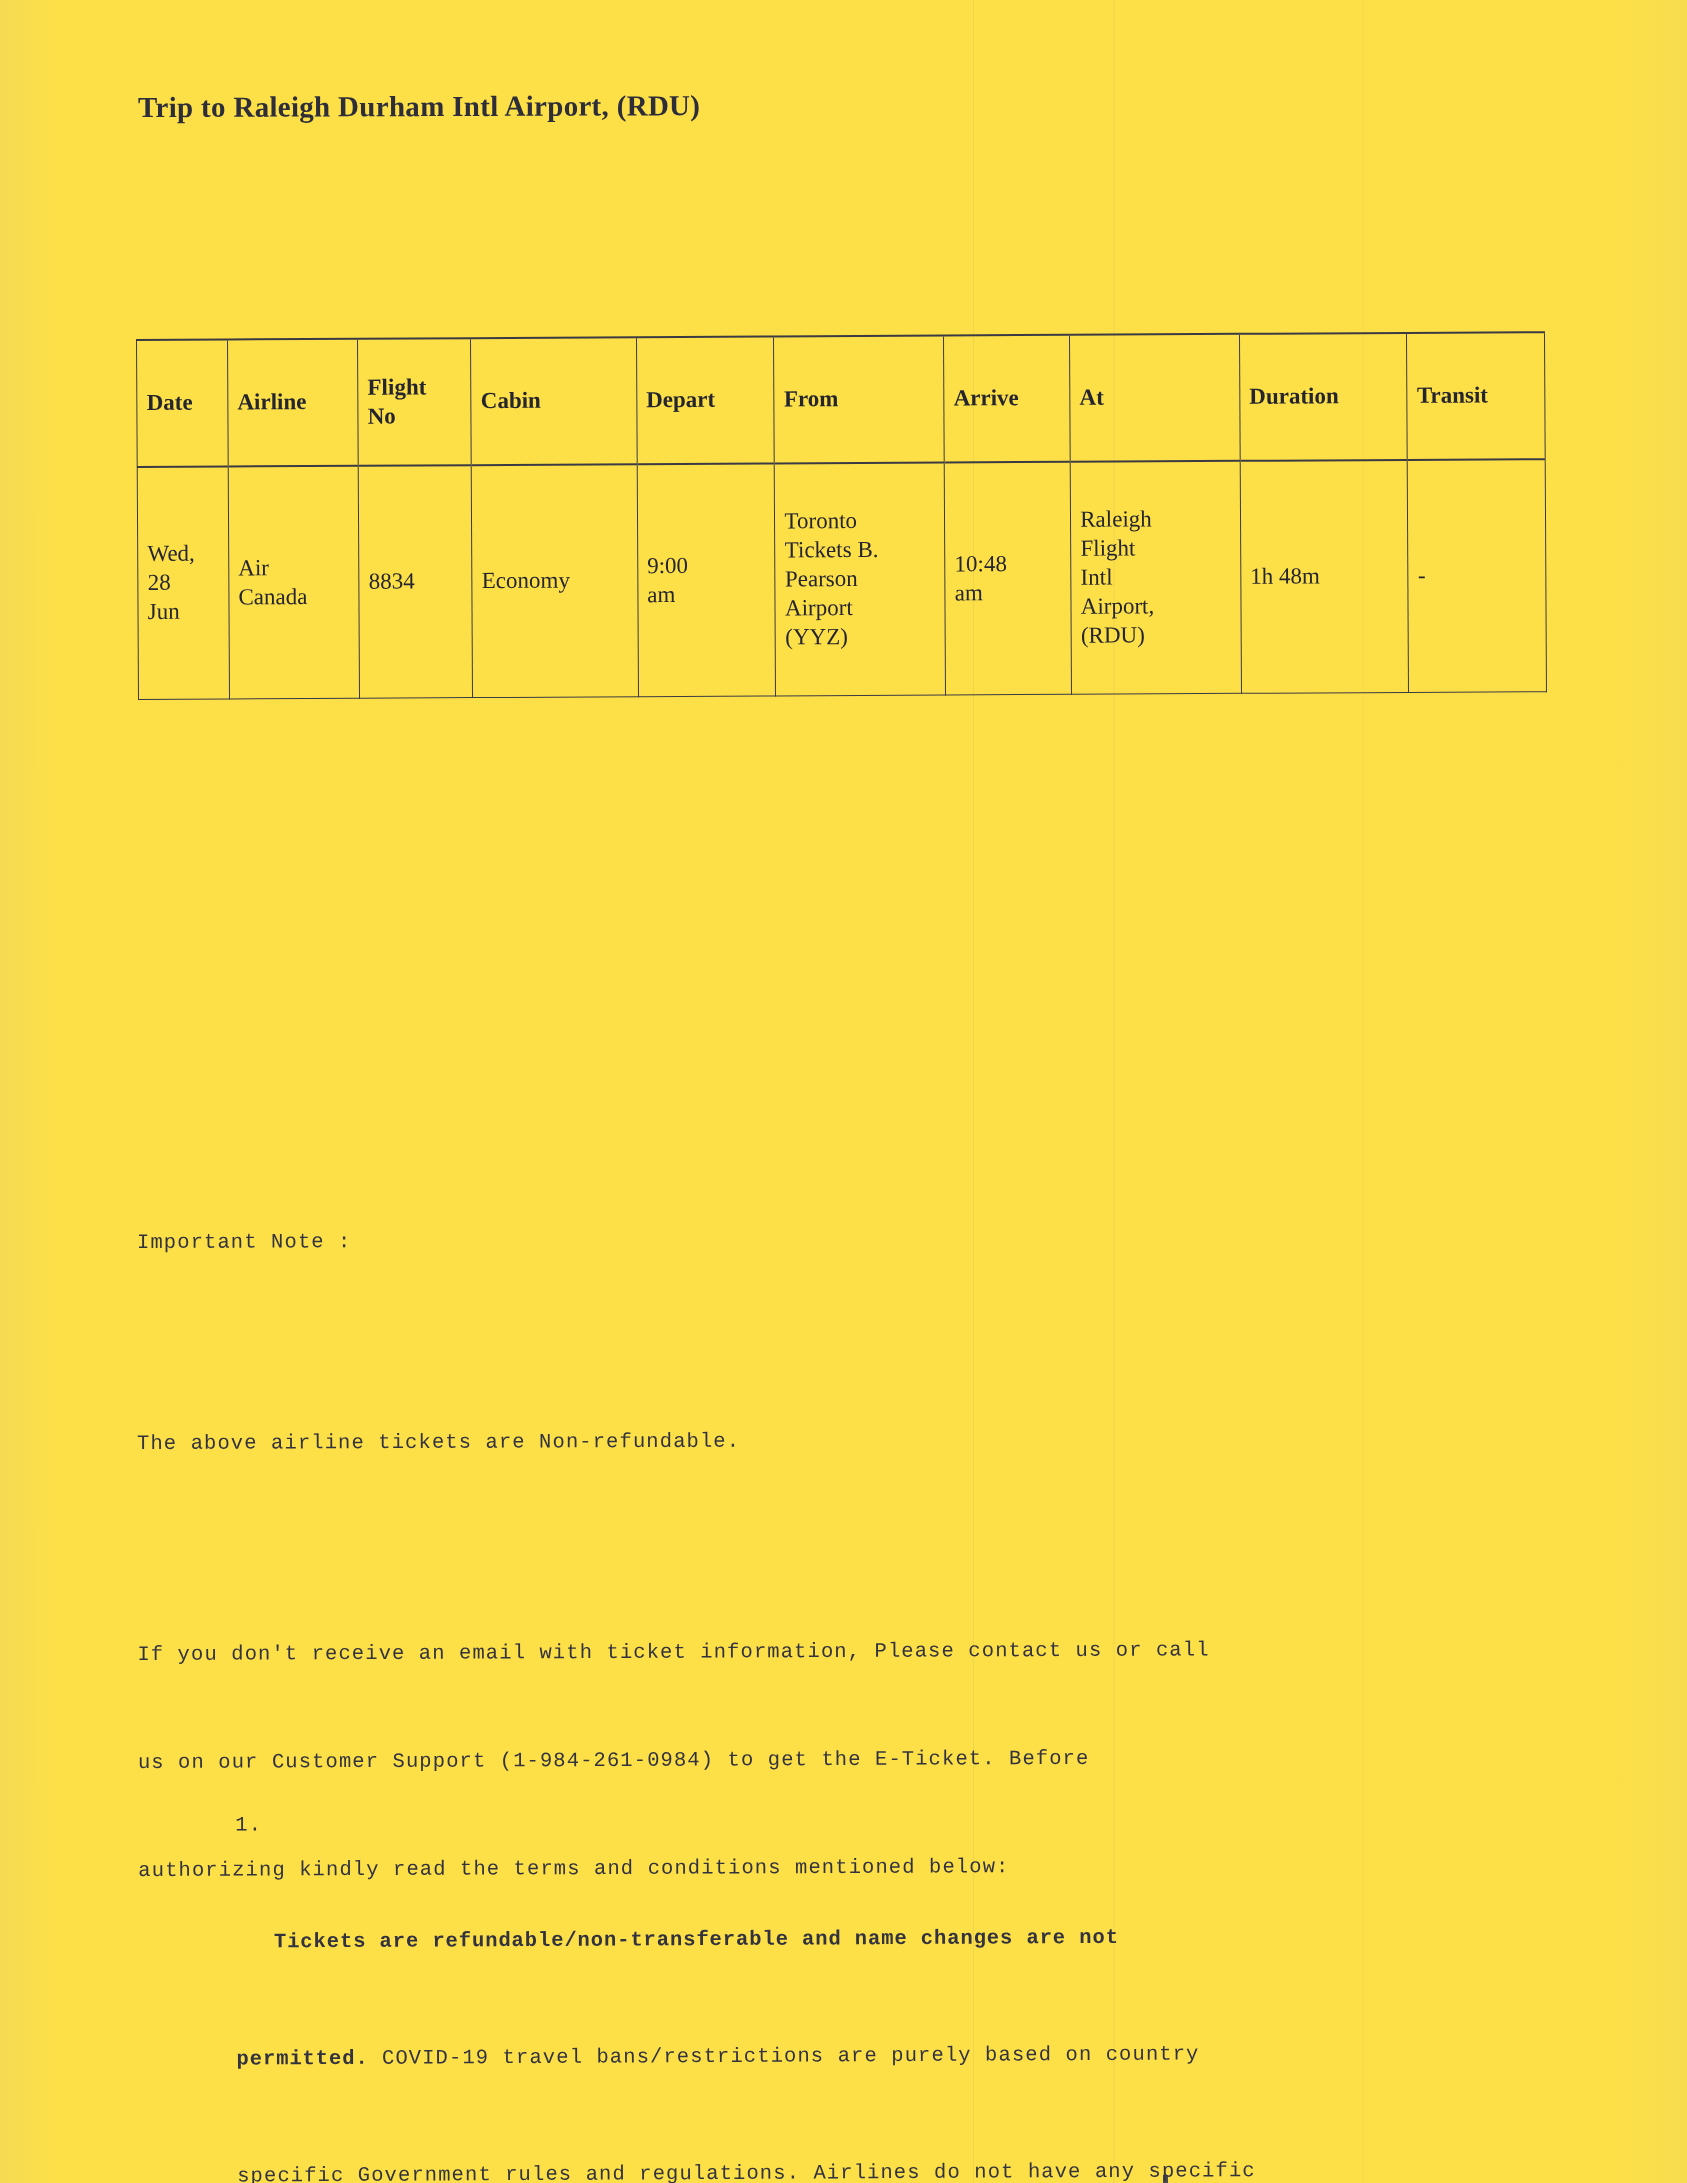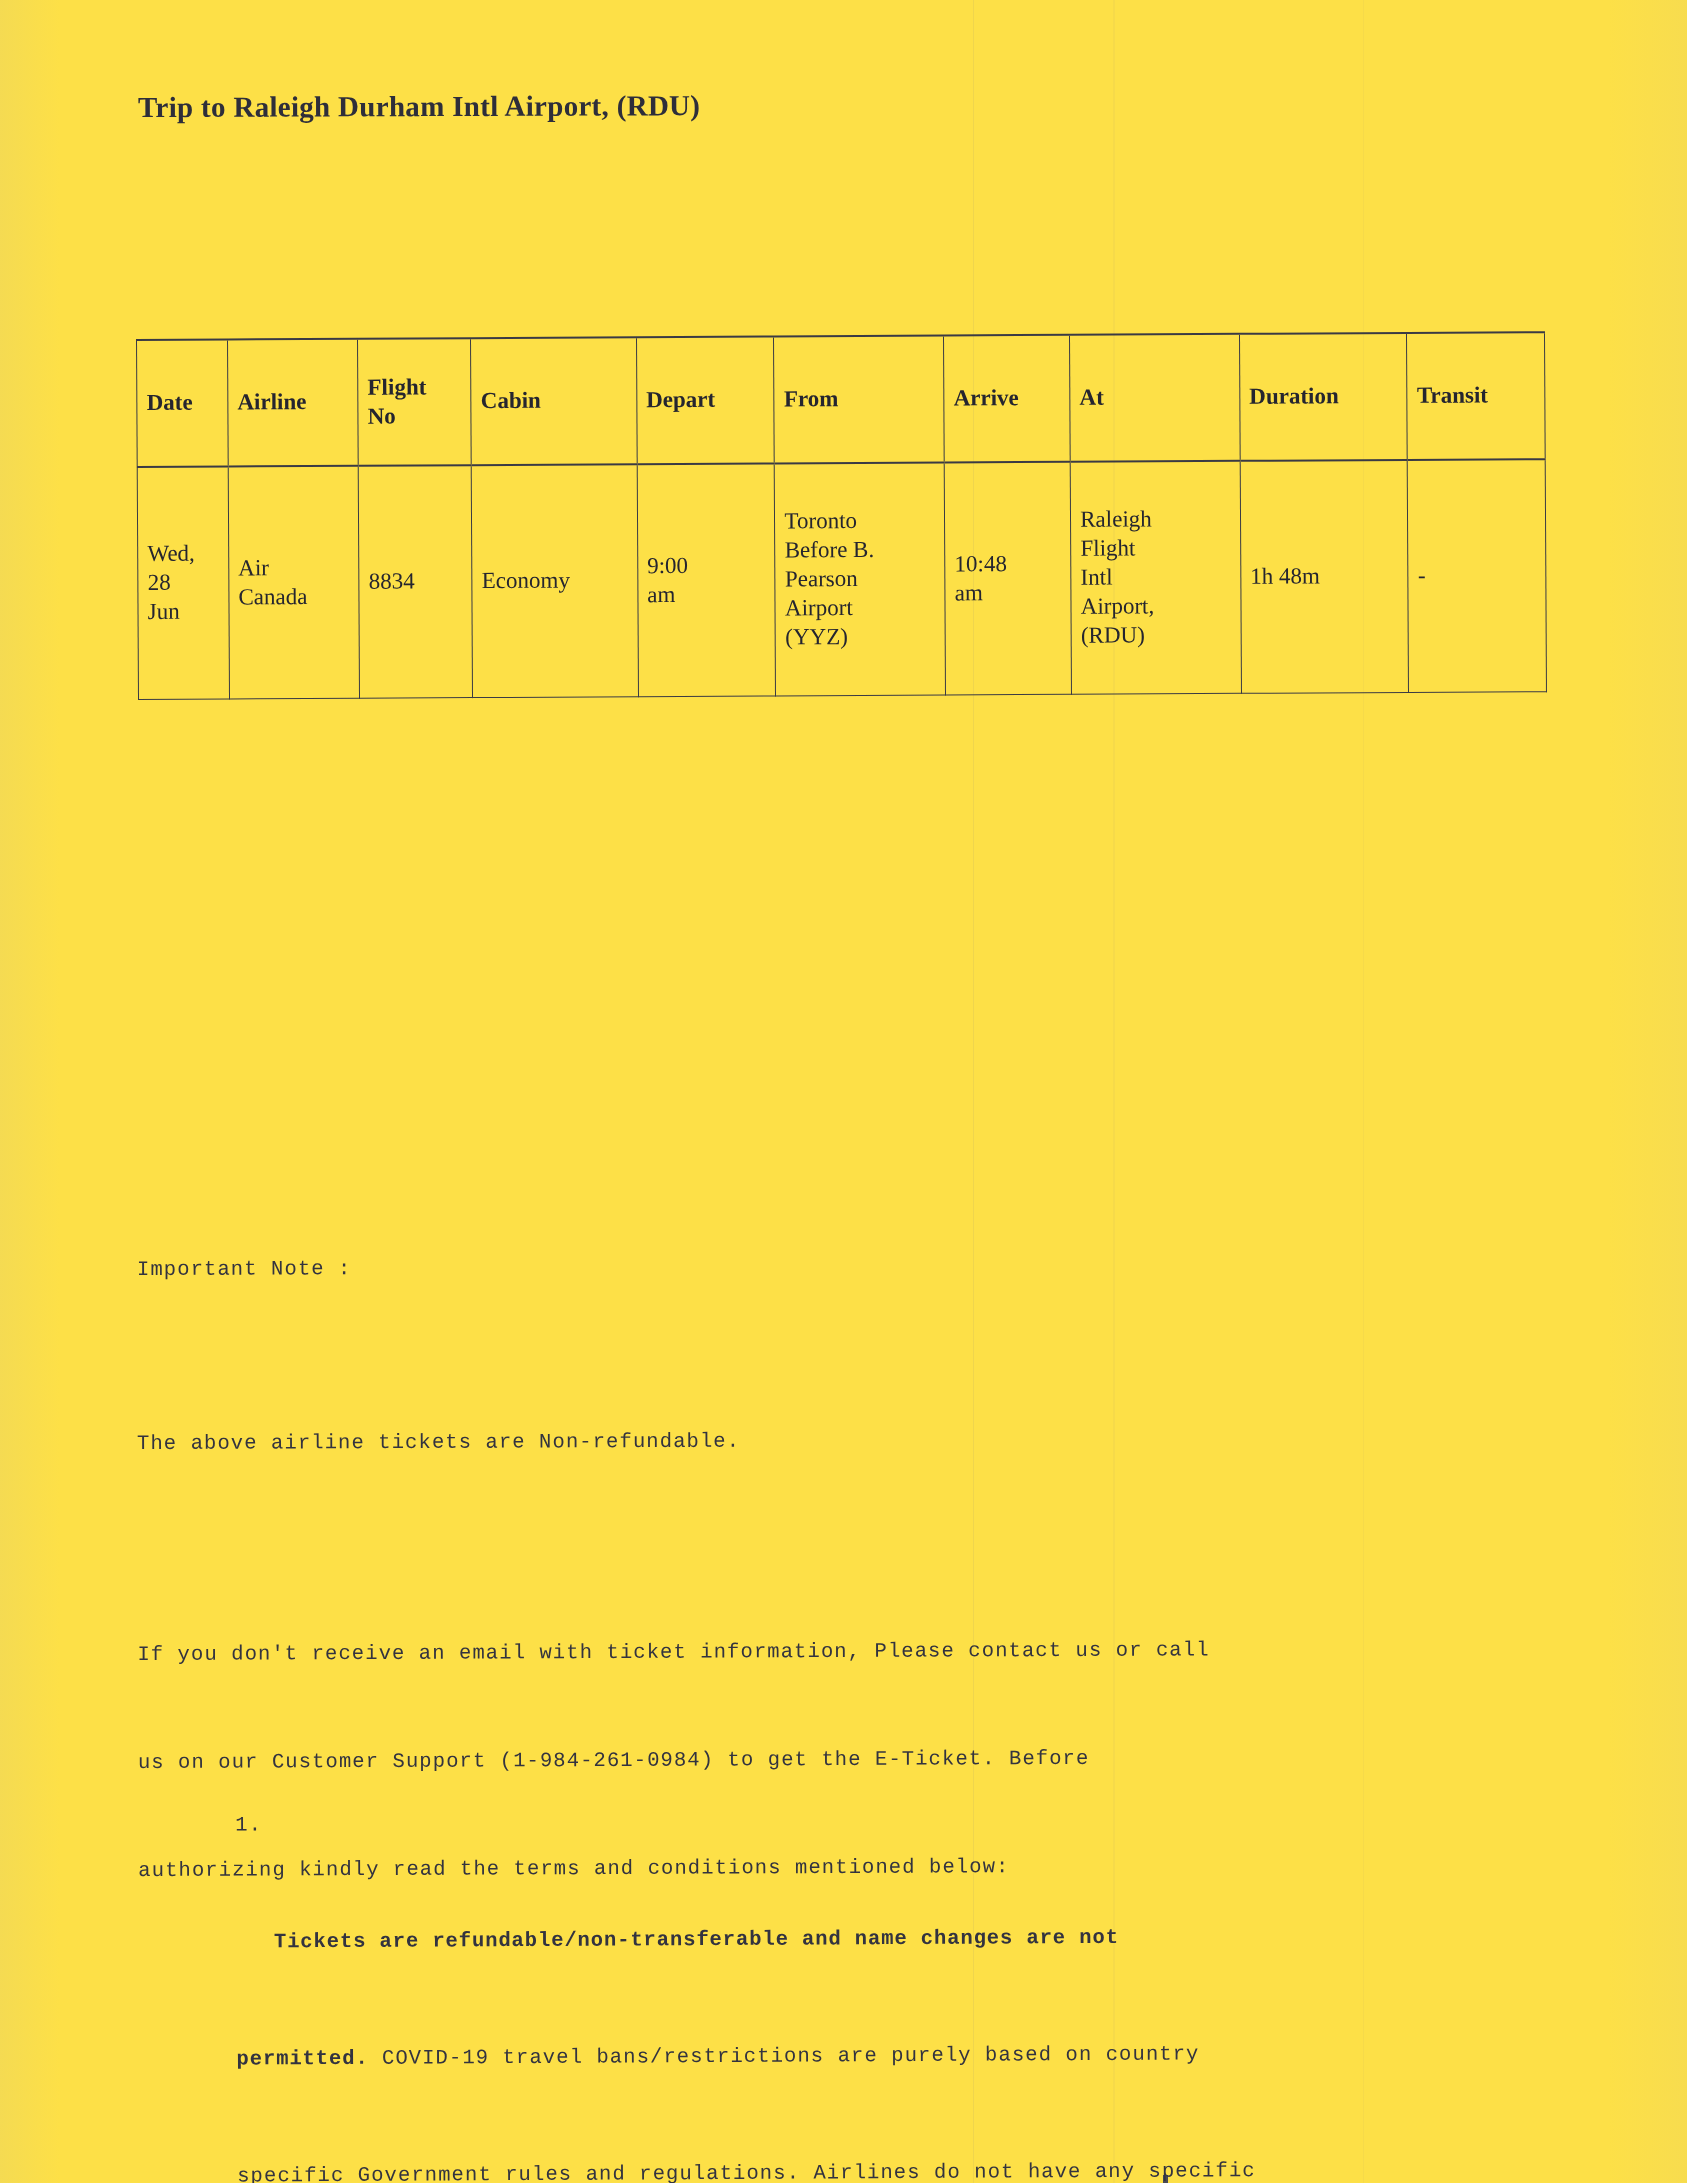--- a/index.html
+++ b/index.html
@@ -125,21 +125,21 @@
     font-family: "Liberation Mono", "DejaVu Sans Mono", monospace;
     color: #33333f;
     font-size: 20.5px;
     letter-spacing: 1.1px;
     line-height: 1.0;
     white-space: pre;
   }
   #note-heading {
     position: absolute;
     left: 137px;
-    top: 1260px;
+    top: 1233px;
     transform: rotate(-0.22deg);
     transform-origin: left top;
   }
   #note-nonrefundable {
     position: absolute;
     left: 137px;
     top: 1434px;
     transform: rotate(-0.22deg);
     transform-origin: left top;
   }
@@ -248,21 +248,21 @@
           <td>Economy</td>
           <td>
             <span class="cell-lines">
               <span>9:00</span>
               <span>am</span>
             </span>
           </td>
           <td>
             <span class="cell-lines">
               <span>Toronto</span>
-              <span>Before B.</span>
+              <span>Tickets B.</span>
               <span>Pearson</span>
               <span>Airport</span>
               <span>(YYZ)</span>
             </span>
           </td>
           <td>
             <span class="cell-lines">
               <span>10:48</span>
               <span>am</span>
             </span>

